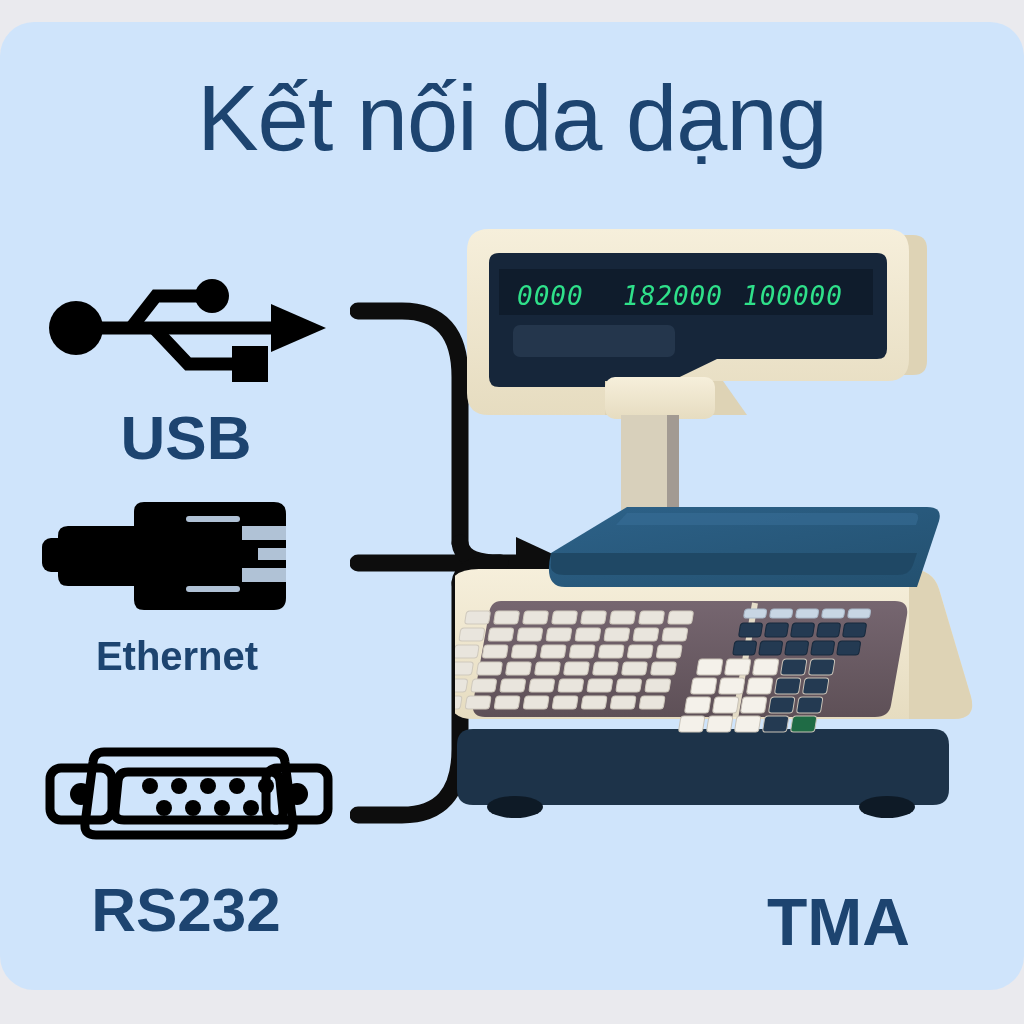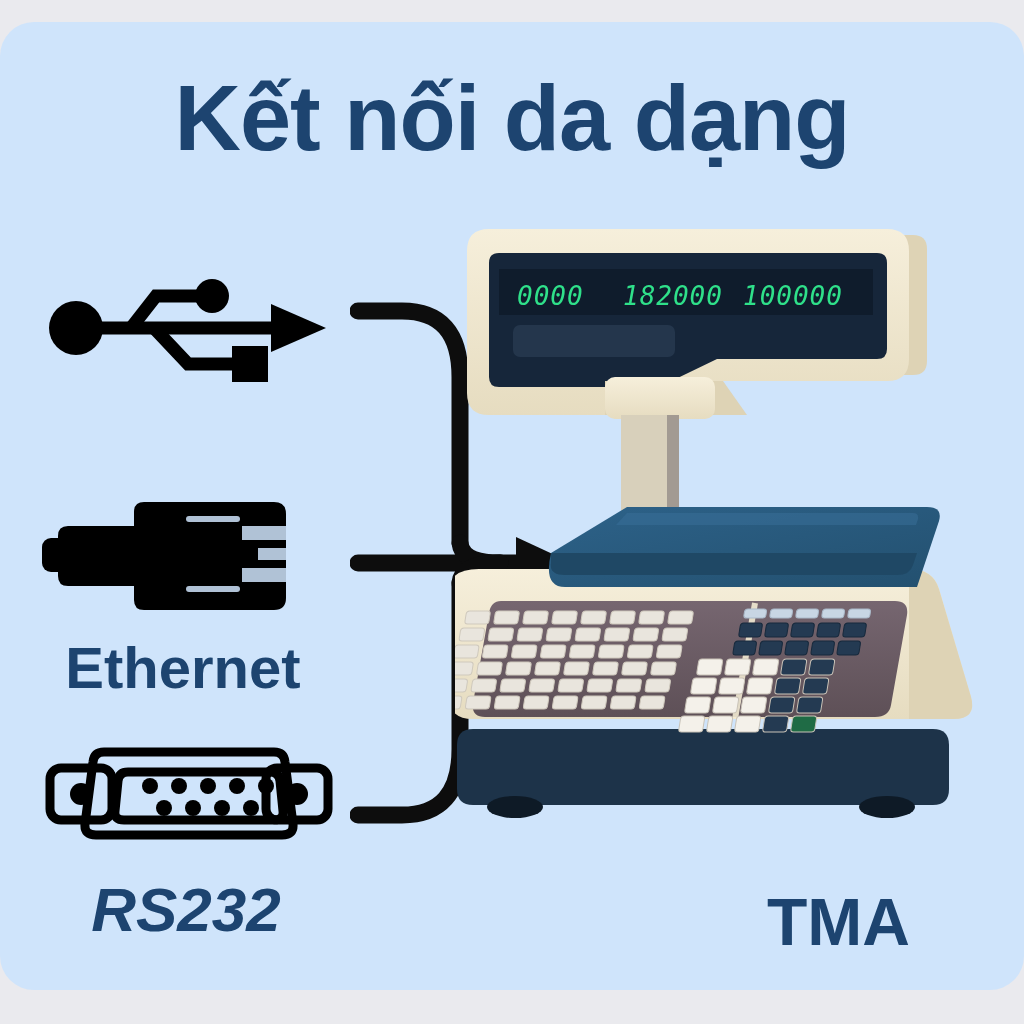--- a/index.html
+++ b/index.html
@@ -32,21 +32,21 @@
   }
 
   
   #title {
     position: absolute;
     left: 0;
     top: 48px;
     width: 1024px;
     text-align: center;
     font-size: 92px;
-    font-weight: bold;
+    font-weight: normal;
     color: #1d4470;
     letter-spacing: -1px;
     line-height: 1.05;
     white-space: nowrap;
   }
 
   
   .conn-block { position: absolute; }
 
   .conn-label {
@@ -56,25 +56,25 @@
     text-align: center;
     white-space: nowrap;
   }
 
   
   #usb-icon  { left: 36px;  top: 246px; width: 300px; height: 120px; }
   #usb-label { left: 36px;  top: 380px; width: 300px; font-size: 62px; }
 
   
   #eth-icon  { left: 36px;  top: 478px; width: 300px; height: 110px; }
-  #eth-label { left: 18px;  top: 612px; width: 330px; font-size: 58px; }
+  #eth-label { left: 12px;  top: 612px; width: 330px; font-size: 40px; }
 
   
   #rs-icon   { left: 44px;  top: 722px; width: 290px; height: 105px; }
-  #rs-label  { left: 36px;  top: 852px; width: 300px; font-size: 62px; font-style: italic; }
+  #rs-label  { left: 36px;  top: 852px; width: 300px; font-size: 62px; }
 
   
   #arrow {
     position: absolute;
     left: 350px;
     top: 275px;
     width: 240px;
     height: 530px;
   }
 
@@ -131,20 +131,21 @@
 
         <circle cx="40" cy="60" r="27" fill="#000"></circle>
 
         <circle cx="176" cy="28" r="17" fill="#000"></circle>
 
         <rect x="196" y="78" width="36" height="36" fill="#000"></rect>
 
         <polygon points="235,36 290,60 235,84" fill="#000"></polygon>
       </svg>
     </div>
+    <div id="usb-label" class="conn-label">USB</div>
 
     <div id="eth-icon" class="conn-block">
       <svg viewBox="0 0 300 110" width="300" height="110">
 
         <rect x="6" y="38" width="40" height="34" rx="9" fill="#000"></rect>
 
         <path d="M32 26 h66 v-14 q0-10 10-10 h130 q12 0 12 12 v84 q0 12 -12 12 h-130 q-10 0 -10 -10 v-14 h-66 q-10 0 -10 -10 v-40 q0 -10 10 -10 z" fill="#000"></path>
 
         <rect x="150" y="16" width="54" height="6" rx="3" fill="#cfe4fb" opacity="0.85"></rect>
         <rect x="150" y="86" width="54" height="6" rx="3" fill="#cfe4fb" opacity="0.85"></rect>

